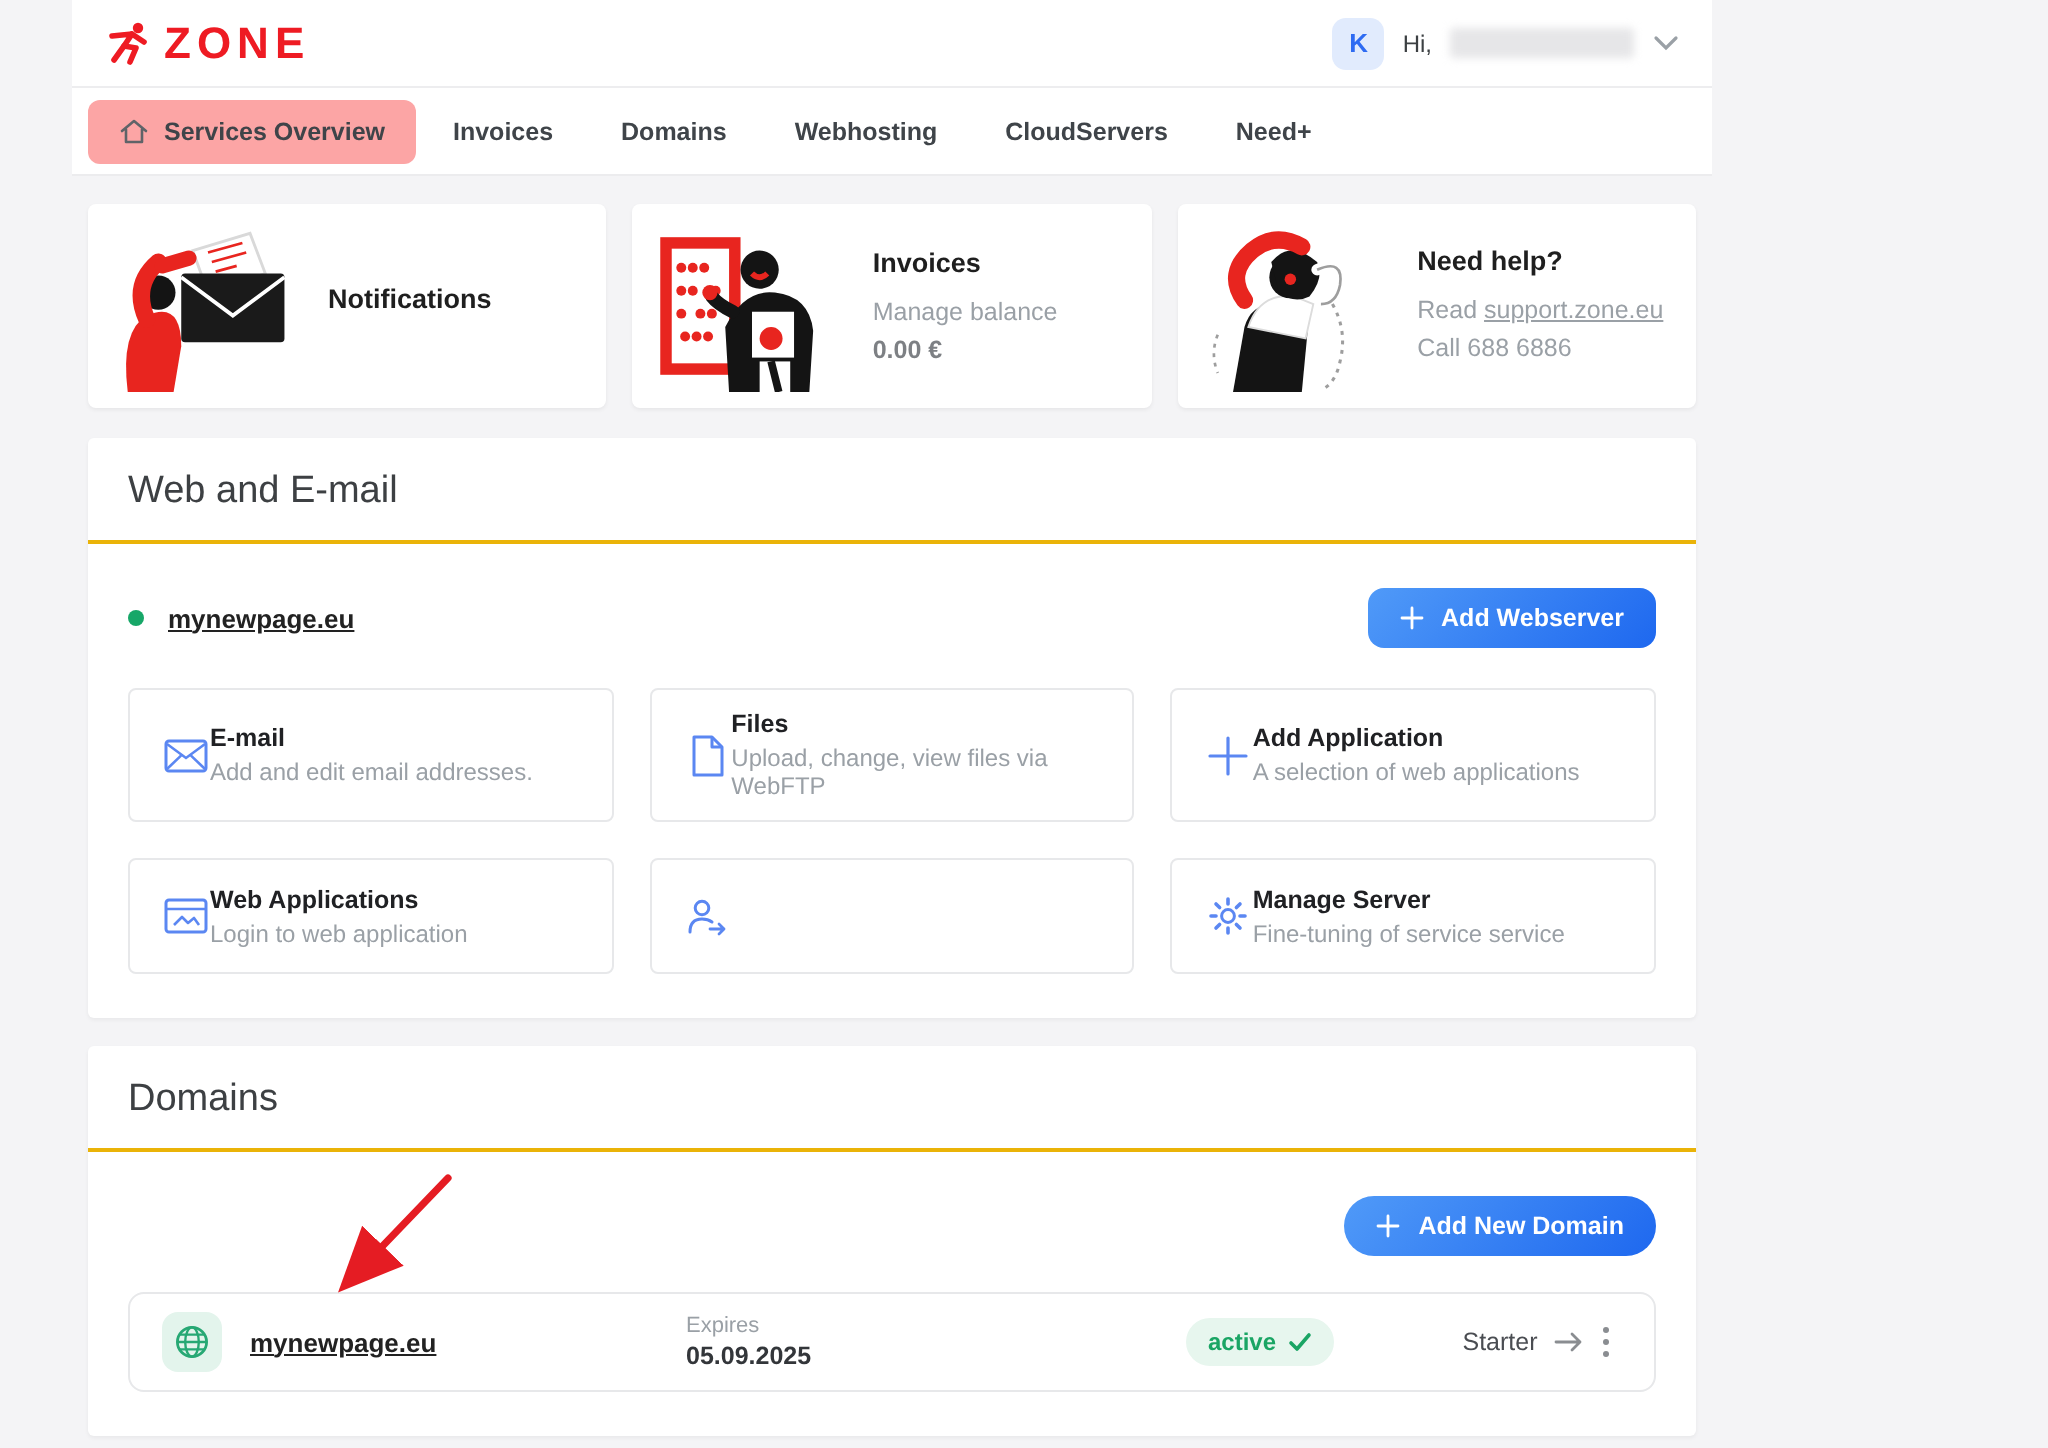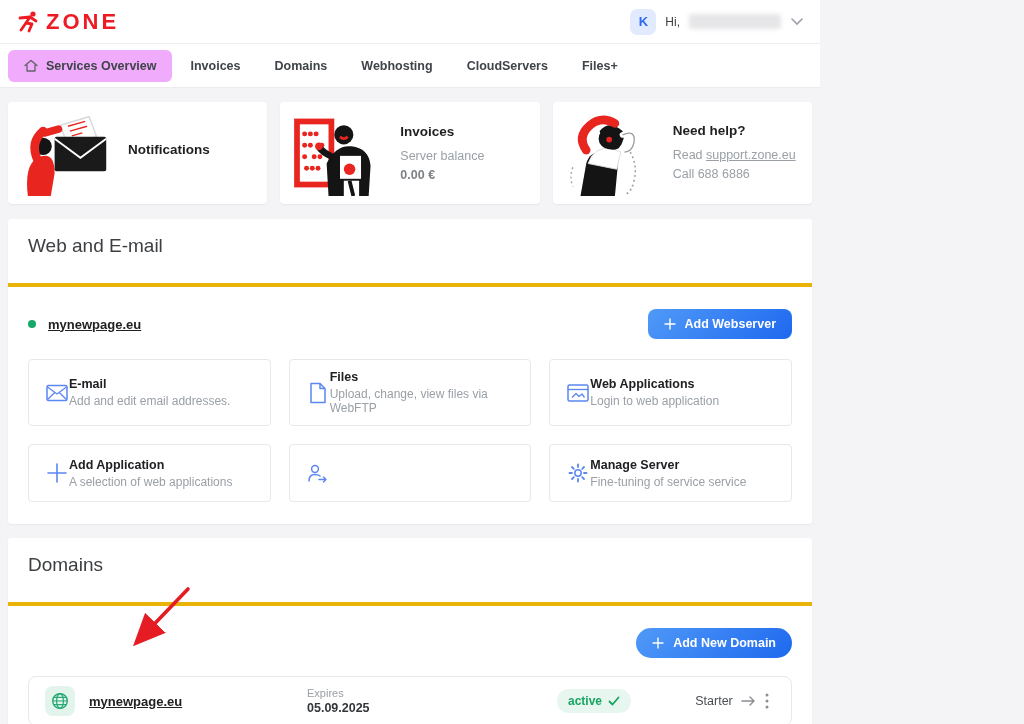--- a/index.html
+++ b/index.html
@@ -1,46 +1,46 @@
 <!DOCTYPE html>
 <html><head>
 <meta charset="utf-8">
 <style>
   * { margin:0; padding:0; box-sizing:border-box; }
   html,body { width:1024px; height:724px; }
   body { font-family:"Liberation Sans", sans-serif; background:#f4f4f6; color:#202124; }
-  .page { position:relative; width:820px; height:724px; overflow:hidden; }
+  .page { position:relative; width:820px; height:724px; overflow:hidden;margin-left:36px; }
 
   
   .header { height:44px; background:#fff; display:flex; align-items:center; padding:0 16px; border-bottom:1px solid #ededef; }
   .logo { display:flex; align-items:center; gap:4px; }
   .logo-word { font-size:22px; font-weight:700; letter-spacing:3px; color:#ee1b23; line-height:1; }
   .user-area { margin-left:auto; display:flex; align-items:center; gap:9px; }
   .avatar { width:26px; height:26px; border-radius:7px; background:#e1ebfd; color:#2e6bf2; font-size:13px; font-weight:700; display:flex; align-items:center; justify-content:center; }
   .greeting { font-size:12px; color:#3c4043; font-weight:400; }
   .blurred-name { width:92px; height:15px; background:#e6e6e8; border-radius:2px; filter:blur(2px); }
 
   
   .nav { height:44px; background:#fff; display:flex; align-items:center; padding:0 8px; gap:4px; border-bottom:1px solid #ececee; }
   .nav-item { display:flex; align-items:center; gap:7px; padding:8px 15px; font-size:12.5px; font-weight:700; color:#3f4449; border-radius:6px; cursor:pointer; }
-  .nav-item.active { background:#f0abfc;justify-content:center; }
+  .nav-item.active { background:#fca5a5;justify-content:center; }
 
   
   .content { padding:14px 8px 0; }
 
   .info-row { display:flex; gap:13px; margin-bottom:15px; }
   .info-card { flex:1; background:#fff; border-radius:4px; box-shadow:0 1px 2px rgba(0,0,0,.06); padding:10px 14px; display:flex; align-items:center; gap:14px; height:102px; overflow:hidden; }
   .info-illo { flex:0 0 92px; height:86px; }
   .info-card h3 { font-size:13.5px; font-weight:700; margin-bottom:8px; color:#1f1f1f; }
   .info-body { font-size:12.5px; color:#9aa0a6; line-height:1.45; }
   .info-amount { font-size:12.5px; font-weight:700; color:#7d8084; margin-top:3px; }
   .help-link { color:#9aa0a6; text-decoration:underline; }
 
   .section { background:#fff; border-radius:3px; box-shadow:0 1px 2px rgba(0,0,0,.05); margin-bottom:14px; }
-  .section-header { padding:16px 20px 26px; border-bottom:4px solid #eab308; }
+  .section-header { padding:16px 20px 13px; border-bottom:2px solid #eab308; }
   .section-title { font-size:19px; font-weight:400; color:#3d4043; }
   .section-body { padding:22px 20px; }
 
   
   .server-row { display:flex; align-items:center; margin-bottom:20px; }
   .status-dot { width:8px; height:8px; border-radius:50%; background:#17a768; margin-right:12px; }
   .domain-link { font-size:13px; font-weight:700; color:#222; text-decoration:underline; cursor:pointer; }
   .btn-blue { margin-left:auto; display:inline-flex; align-items:center; gap:9px; background:linear-gradient(135deg,#509af8,#1e68ef); color:#fff; font-size:12.5px; font-weight:700; padding:8px 16px; border:none; border-radius:8px; cursor:pointer; font-family:inherit; }
   .cards-grid { display:grid; grid-template-columns:repeat(3,1fr); gap:18px; }
   .action-card { border:1px solid #e7e8ea; border-radius:4px; background:#fff; min-height:58px; display:flex; align-items:center; padding:10px 16px; cursor:pointer; }
@@ -101,21 +101,21 @@
     <div class="nav-item">
         <span>Domains</span>
       </div>
     <div class="nav-item">
         <span>Webhosting</span>
       </div>
     <div class="nav-item">
         <span>CloudServers</span>
       </div>
     <div class="nav-item">
-        <span>Files+</span>
+        <span>Need+</span>
       </div>
   </div>
 
   <div class="content">
 
     <div class="info-row">
 
       <div class="info-card">
         <svg class="info-illo" viewBox="0 0 96 90">
           <path d="M6 90 Q2 58 16 50 Q34 42 34 66 L30 90 Z" fill="#e8251f"></path>
@@ -154,21 +154,21 @@
           <path d="M34 56 Q44 36 60 38 Q78 40 80 58 L78 90 L36 90 Z" fill="#141414"></path>
           <rect x="48" y="48" width="22" height="24" fill="#fff"></rect>
           <circle cx="58" cy="62" r="6" fill="#e8251f"></circle>
           <path d="M38 48 Q30 44 27 40" stroke="#141414" stroke-width="7" stroke-linecap="round" fill="none"></path>
           <circle cx="26" cy="38" r="4" fill="#e8251f"></circle>
           <rect x="52" y="74" width="16" height="16" fill="#fff"></rect>
           <path d="M58 74 L62 90" stroke="#141414" stroke-width="4"></path>
         </svg>
         <div>
           <h3>Invoices</h3>
-          <div class="info-body">Server balance</div>
+          <div class="info-body">Manage balance</div>
           <div class="info-amount">0.00 €</div>
         </div>
       </div>
 
       <div class="info-card">
         <svg class="info-illo" viewBox="0 0 96 90">
           <path d="M14 90 L20 56 Q24 42 40 44 L54 48 L50 90 Z" fill="#141414"></path>
           <path d="M22 56 Q28 38 46 40 L56 44 L52 62 Z" fill="#fff" stroke="#dcdcdc"></path>
           <circle cx="44" cy="30" r="11" fill="#141414"></circle>
           <path d="M34 22 Q44 10 58 22 Q62 30 54 40 Q46 44 38 38 Z" fill="#141414"></path>
@@ -226,41 +226,41 @@
                 </svg>
             </span>
             <div>
               <div class="action-title">Files</div>
               <div class="action-desc">Upload, change, view files via WebFTP</div>
             </div>
           </div>
 
           <div class="action-card">
             <span class="action-icon">
+              <svg width="20" height="20" viewBox="0 0 20 20">
+                  <path d="M10 1 V19 M1 10 H19" stroke="#5b87f2" stroke-width="1.6" stroke-linecap="round"></path>
+                </svg>
+            </span>
+            <div>
+              <div class="action-title">Add Application</div>
+              <div class="action-desc">A selection of web applications</div>
+            </div>
+          </div>
+
+          <div class="action-card">
+            <span class="action-icon">
               <svg width="22" height="18" viewBox="0 0 22 18">
                   <rect x="1" y="1" width="20" height="16" rx="1.5" fill="none" stroke="#5b87f2" stroke-width="1.5"></rect>
                   <path d="M1 5.5 H21" stroke="#5b87f2" stroke-width="1.3"></path>
                   <path d="M5 13.5 L9 9.5 L12 12.5 L15 10 L17.5 13.5" fill="none" stroke="#5b87f2" stroke-width="1.3" stroke-linejoin="round"></path>
                 </svg>
             </span>
             <div>
               <div class="action-title">Web Applications</div>
               <div class="action-desc">Login to web application</div>
-            </div>
-          </div>
-
-          <div class="action-card">
-            <span class="action-icon">
-              <svg width="20" height="20" viewBox="0 0 20 20">
-                  <path d="M10 1 V19 M1 10 H19" stroke="#5b87f2" stroke-width="1.6" stroke-linecap="round"></path>
-                </svg>
-            </span>
-            <div>
-              <div class="action-title">Add Application</div>
-              <div class="action-desc">A selection of web applications</div>
             </div>
           </div>
 
           <div class="action-card">
             <span class="action-icon">
               <svg width="22" height="20" viewBox="0 0 22 20">
                   <circle cx="8" cy="6" r="3.4" fill="none" stroke="#5b87f2" stroke-width="1.5"></circle>
                   <path d="M2 18 Q2 11.5 8 11.5 Q11 11.5 13 13" fill="none" stroke="#5b87f2" stroke-width="1.5" stroke-linecap="round"></path>
                   <path d="M12 16.5 H19 M16.5 14 L19 16.5 L16.5 19" fill="none" stroke="#5b87f2" stroke-width="1.4" stroke-linecap="round" stroke-linejoin="round"></path>
                 </svg>

